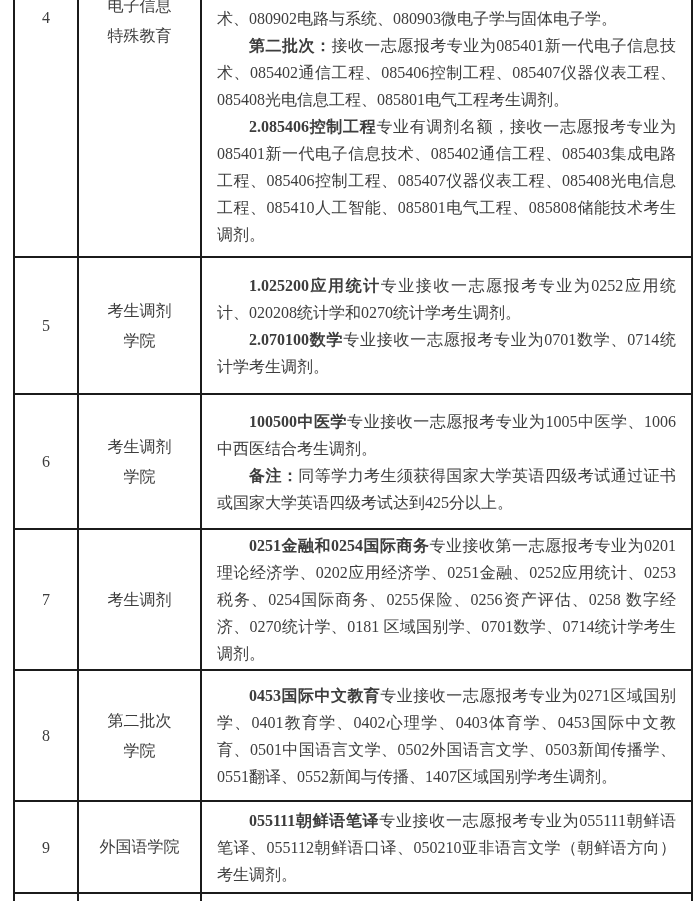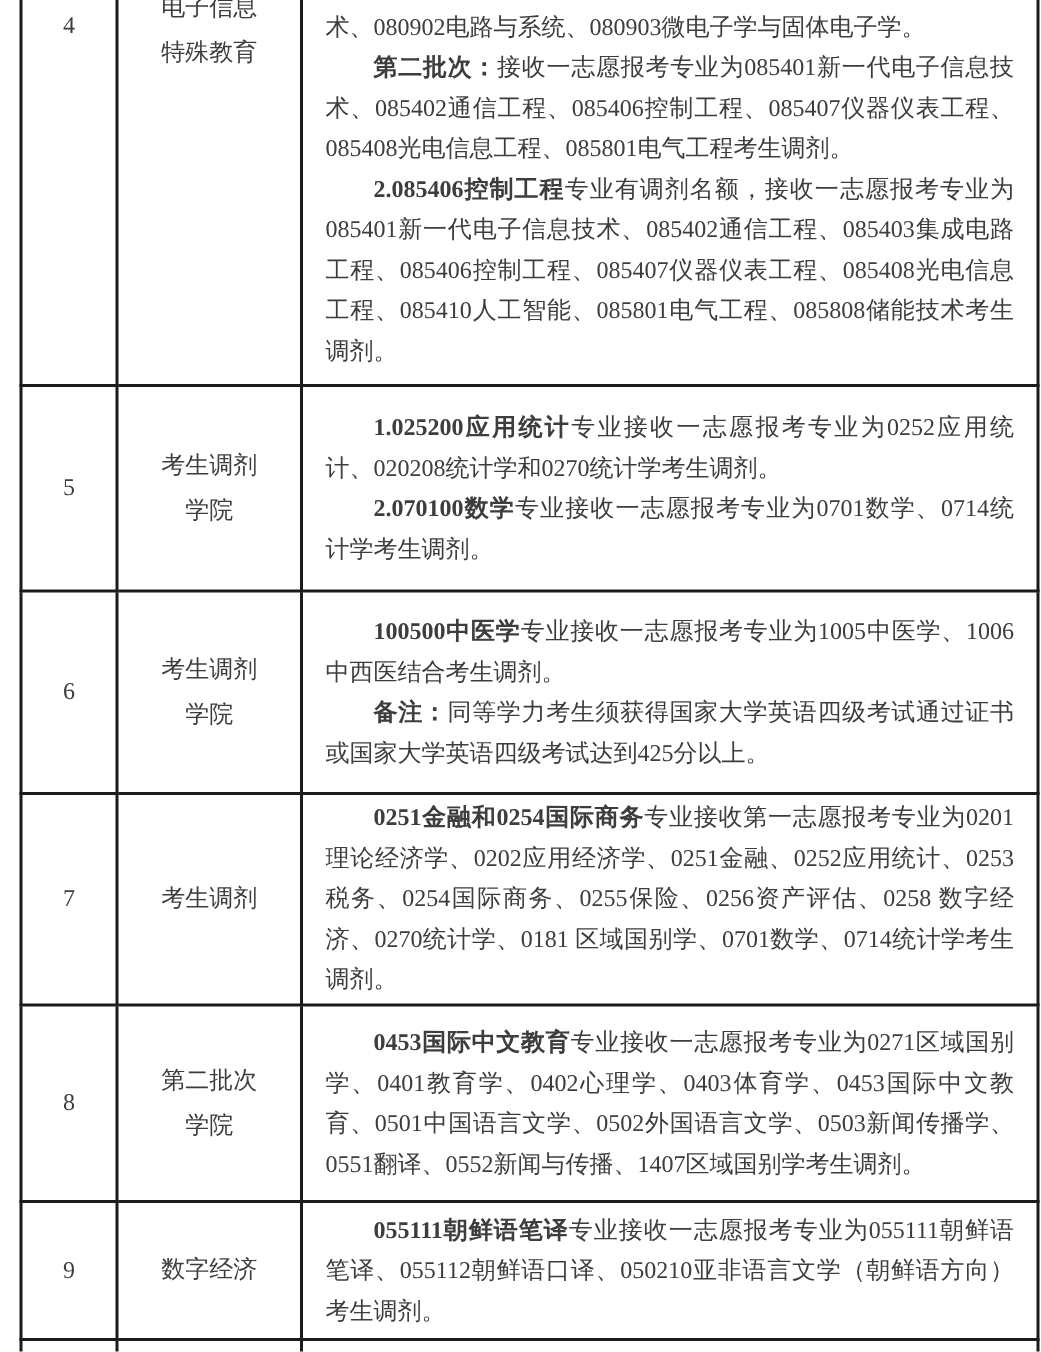--- a/index.html
+++ b/index.html
@@ -107,21 +107,21 @@
             <div class="college-line">第二批次</div>
             <div class="college-line">学院</div>
           </td>
           <td class="details">
             <p class="para indent"><span class="seg bold">0453国际中文教育</span><span class="seg">专业接收一志愿报考专业为0271区域国别学、0401教育学、0402心理学、0403体育学、0453国际中文教育、0501中国语言文学、0502外国语言文学、0503新闻传播学、0551翻译、0552新闻与传播、1407区域国别学考生调剂。</span></p>
           </td>
         </tr>
         <tr class="row-9">
           <td class="num">9</td>
           <td class="college">
-            <div class="college-line">数字经济</div>
+            <div class="college-line">外国语学院</div>
           </td>
           <td class="details">
             <p class="para indent"><span class="seg bold">055111朝鲜语笔译</span><span class="seg">专业接收一志愿报考专业为055111朝鲜语笔译、055112朝鲜语口译、050210亚非语言文学（朝鲜语方向）考生调剂。</span></p>
           </td>
         </tr>
         <tr class="row-10">
           <td class="num"></td>
           <td class="college"></td>
           <td class="details"></td>
         </tr>

